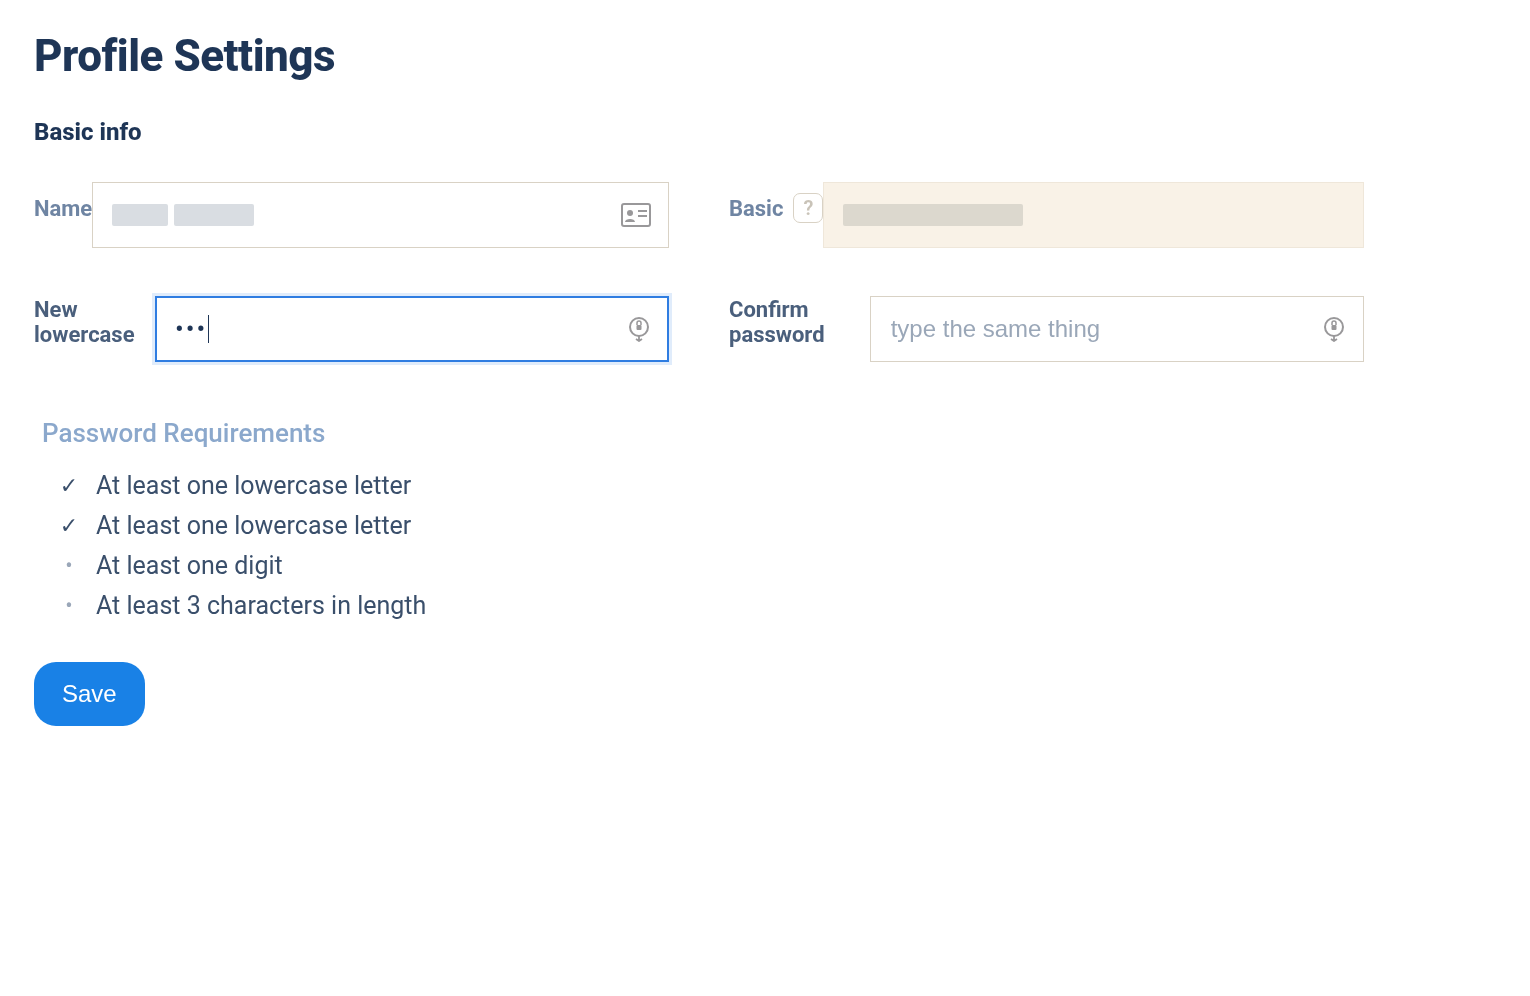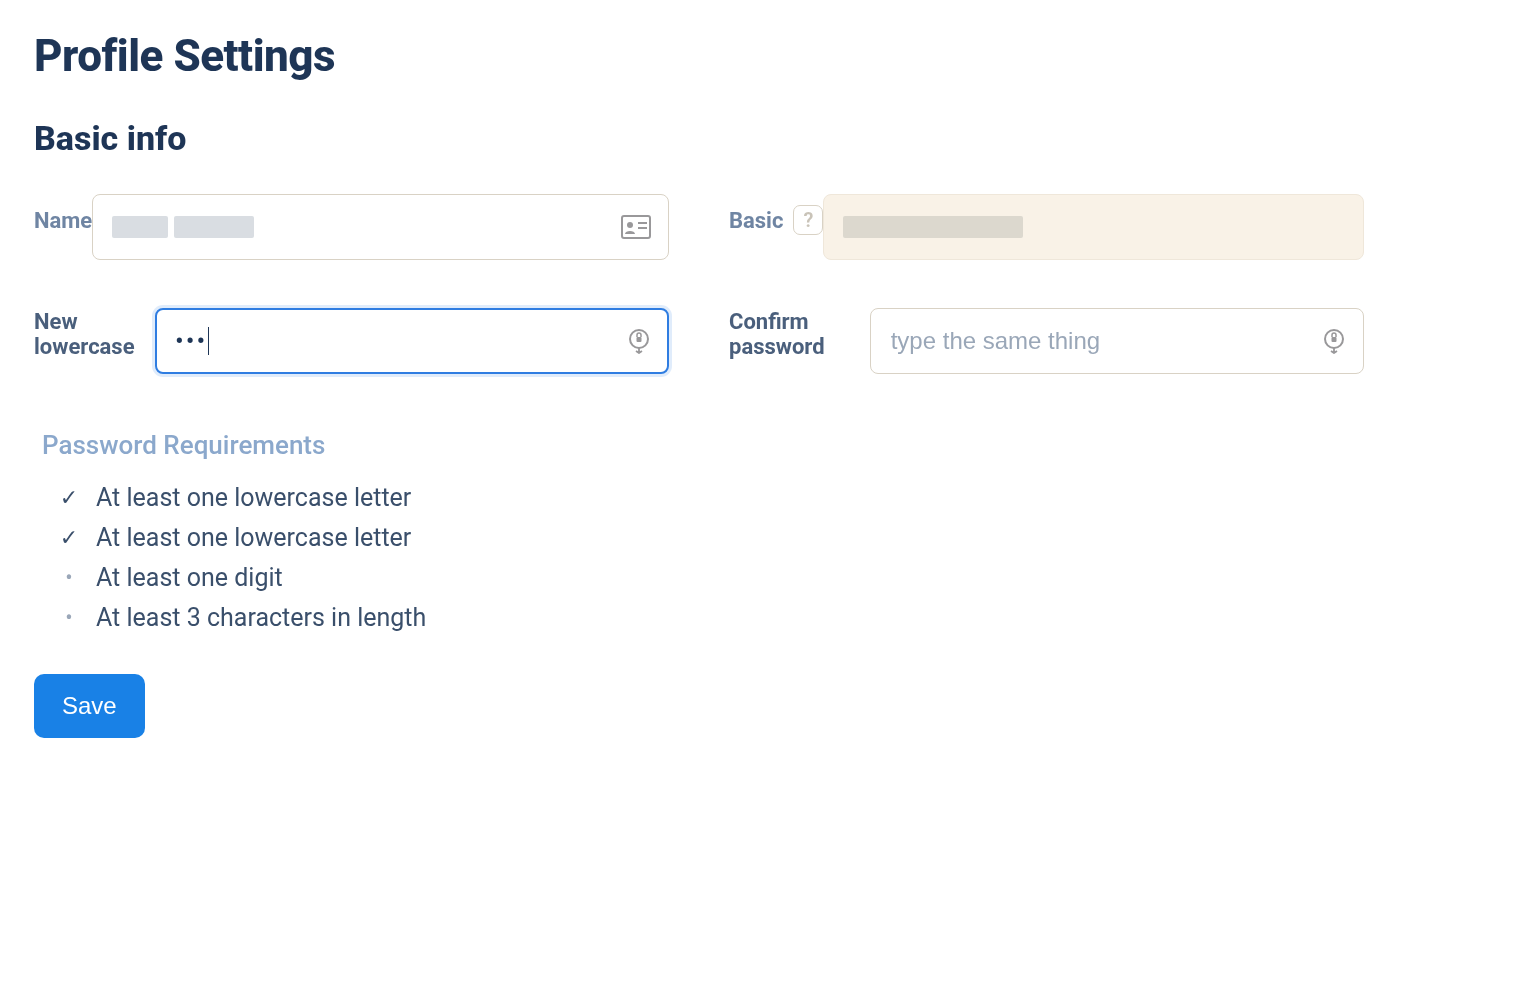--- a/index.html
+++ b/index.html
@@ -15,21 +15,21 @@
       width: 1530px;
     }
     h1.page-title {
       font-size: 44px;
       font-weight: 800;
       color: #1e3556;
       letter-spacing: -0.5px;
       margin-bottom: 36px;
     }
     h2.section-title {
-      font-size: 34px;
+      font-size: 24px;
       font-weight: 800;
       color: #1e3556;
       margin-bottom: 36px;
     }
     .form-grid {
       display: grid;
       grid-template-columns: 1fr 1fr;
       column-gap: 60px;
       row-gap: 48px;
       max-width: 1330px;
@@ -63,21 +63,21 @@
       font-weight: 600;
     }
     .input-wrap {
       position: relative;
       width: 100%;
     }
     .input {
       width: 100%;
       height: 66px;
       border: 1px solid #d9d2c5;
-      border-radius: 8px;
+      border-radius: 0;
       font-size: 24px;
       padding: 0 54px 0 20px;
       color: #3a4f6b;
       background: #ffffff;
     }
     .input::placeholder {
       color: #9aa7b8;
     }
     .input.readonly {
       background: #f9f2e7;
@@ -165,21 +165,21 @@
       align-items: center;
       justify-content: center;
       color: #9aa7b8;
       font-size: 22px;
     }
     .save-button {
       margin-top: 36px;
       background: #1981e6;
       color: #ffffff;
       border: none;
-      border-radius: 10px;
+      border-radius: 22px;
       font-size: 24px;
       font-weight: 500;
       padding: 18px 28px;
       cursor: pointer;
     }
   </style>
 </head>
 <body>
 
 

